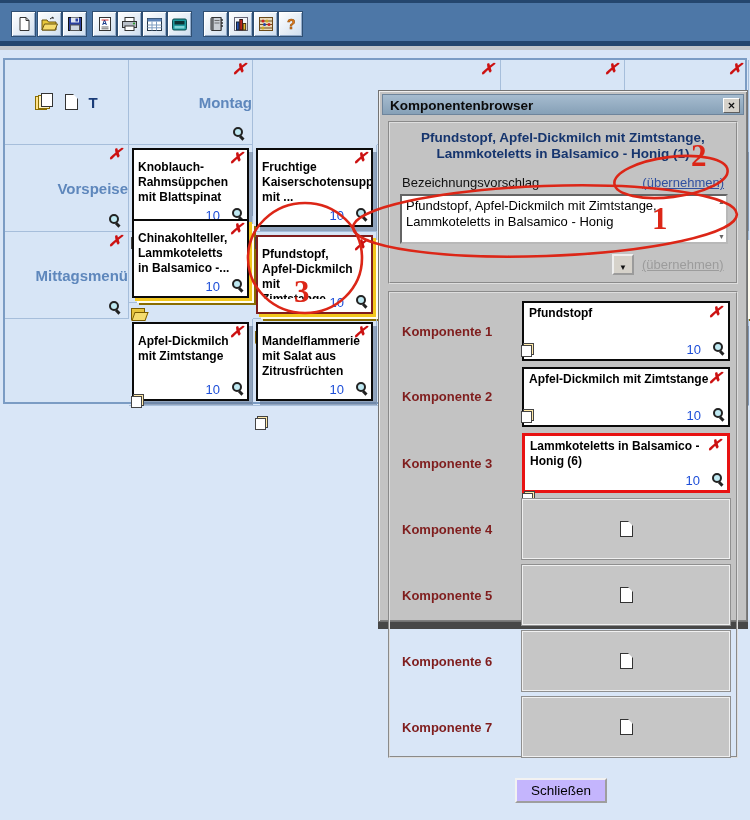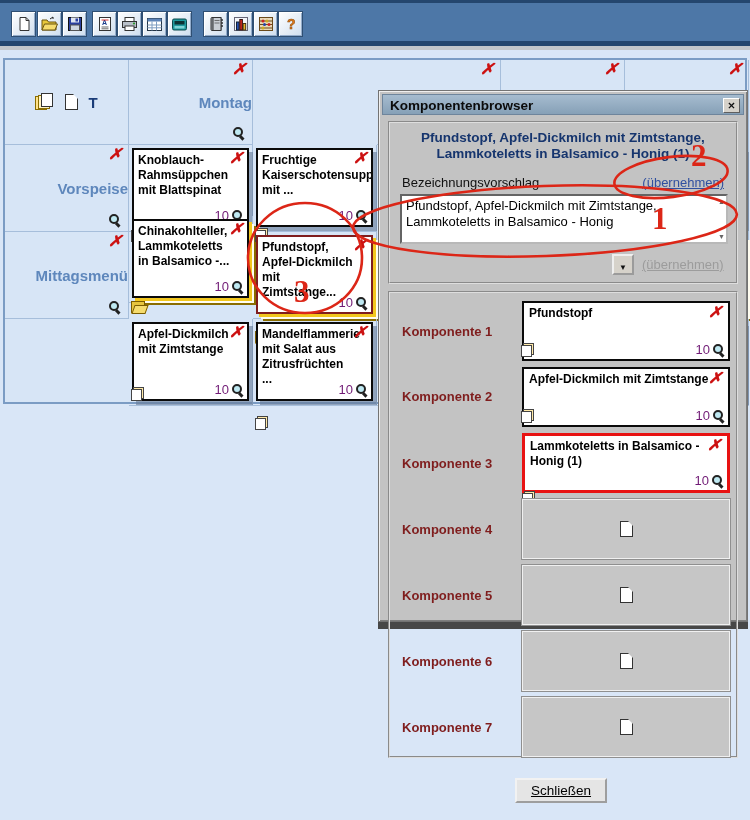--- a/index.html
+++ b/index.html
@@ -35,25 +35,25 @@
   .corner-icons { position:absolute; left:0; right:0; top:50%; transform:translateY(-50%);
     display:flex; align-items:center; justify-content:center; gap:10px; }
   .t-glyph { color:#1a3c78; font-weight:bold; font-size:15px; }
 
   
   .card { position:absolute; left:3px; top:3px; width:117px; height:79px; background:#fff;
     border:2px solid #0a0a0a; box-shadow:4px 4px 0 rgba(106,128,156,.65); cursor:pointer; }
   .card.stacked { box-shadow:3px 3px 0 #f2c71f, 5px 5px 0 #fffdf0, 7px 7px 0 #8a6d00; }
   .card.selected { border:2px solid #7f1d1d; }
   .card-title { font-size:12px; line-height:15px; font-weight:bold; color:#000;
-    padding:3px 17px 0 4px; overflow:hidden; max-height:62px; }
+    padding:10px 17px 0 4px; overflow:hidden; max-height:62px; }
   .card .xg { top:0; right:3px; }
   .card-side-icon { position:absolute; right:3px; top:30px; }
-  .qtyrow { position:absolute; right:3px; bottom:2px; display:flex; align-items:center; gap:3px;
-    font-size:13px; color:#701a75; }
+  .qtyrow { position:absolute; right:3px; bottom:2px; display:flex; align-items:flex-start; gap:12px;
+    font-size:13px; color:#1d4ed8; }
 
   .copyic { width:13px; height:14px; position:relative; display:inline-block; cursor:pointer; }
   .copyic::before { content:""; position:absolute; right:0; top:0; width:9px; height:10px;
     background:#ffe9a8; border:1px solid #444; }
   .copyic::after { content:""; position:absolute; left:0; bottom:0; width:9px; height:10px;
     background:#fff; border:1px solid #444; }
   .folderic { width:14px; height:12px; position:relative; display:inline-block; cursor:pointer; }
   .folderic::before { content:""; position:absolute; left:0; top:0; width:12px; height:10px;
     background:#e7c53e; border:1px solid #7a5c00; }
   .folderic::after { content:""; position:absolute; left:2px; top:4px; width:12px; height:7px;
@@ -105,23 +105,23 @@
 
   .comp-label { position:absolute; left:12px; width:118px; color:#7f1d1d; font-weight:bold;
     font-size:13px; }
   .slot { position:absolute; left:132px; width:208px; height:60px; cursor:pointer; }
   .slot.filled { background:#fff; border:2px solid #0a0a0a; }
   .slot.filled.selected { border:3px solid #e81212; }
   .slot.empty { background:#c6c6c6; --bg:#c6c6c6; border:1px solid #f0f0f0;
     outline:1px solid #8f8f8f; display:flex; align-items:center; justify-content:center; }
   .slot .card-title { padding:3px 18px 0 5px; }
   .slot .card-side-icon { top:22px; }
-  .close-btn { position:absolute; left:136px; top:687px; width:92px; height:25px; background:#e5e5e5;
+  .close-btn { position:absolute; left:136px; top:687px; width:92px; height:25px; background:#c4b5fd;
     border:2px outset #f2f2f2; font-family:"Liberation Sans",sans-serif; font-size:13.5px;
-    color:#000; cursor:pointer;text-decoration:underline; }
+    color:#000; cursor:pointer; }
 
   
   .ann-svg { position:absolute; left:0; top:0; width:750px; height:820px; z-index:20;
     pointer-events:none; }
   .ann-num { position:absolute; z-index:21; color:#dc2617; font-size:31px; font-weight:bold;
     pointer-events:none; font-family:"Liberation Serif",serif; }
 </style>
 </head>
 <body>
 
@@ -389,21 +389,21 @@
       <span class="xg"></span>
       <span class="copyic card-side-icon"></span>
       <div class="qtyrow">
           <span>10</span>
           <span class="mag"></span>
         </div>
     </div>
 
     <div class="comp-label" style="top:163px">Komponente 3</div>
     <div class="slot filled selected" style="top:140px">
-      <div class="card-title">Lammkoteletts in Balsamico - Honig (1)</div>
+      <div class="card-title">Lammkoteletts in Balsamico - Honig (6)</div>
       <span class="xg"></span>
       <span class="copyic card-side-icon"></span>
       <div class="qtyrow">
           <span>10</span>
           <span class="mag"></span>
         </div>
     </div>
 
     <div class="comp-label" style="top:229px">Komponente 4</div>
     <div class="slot empty" style="top:206px">

